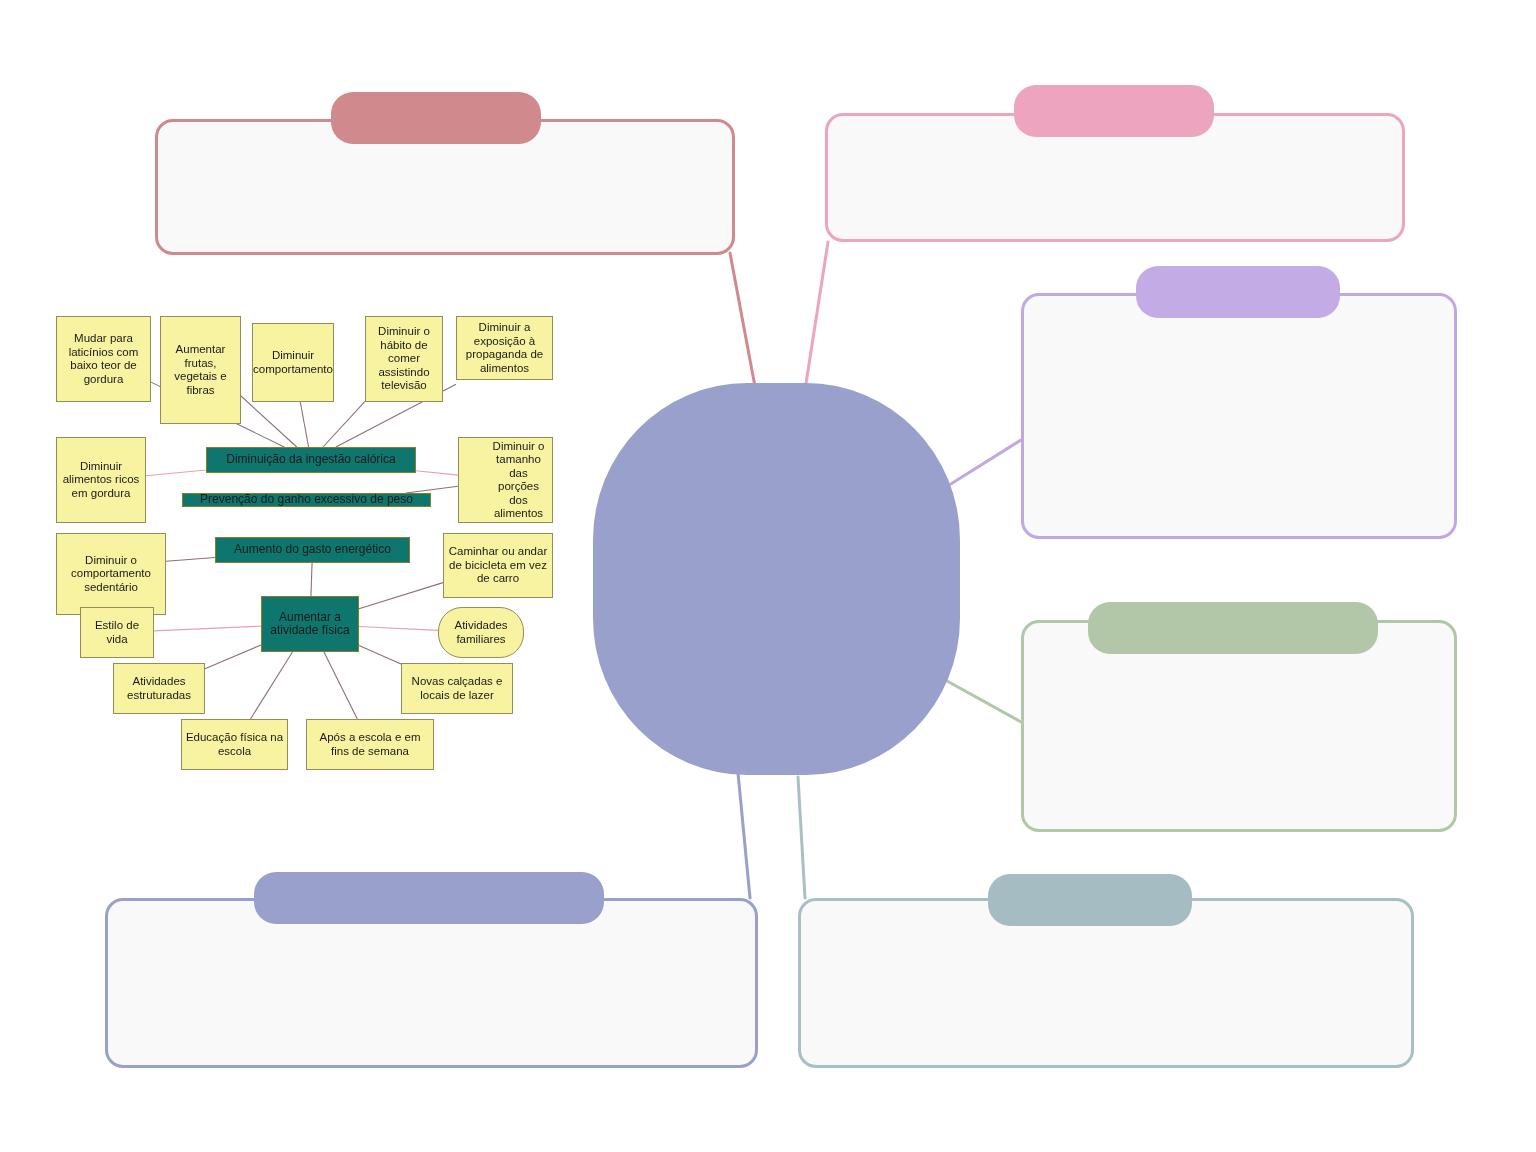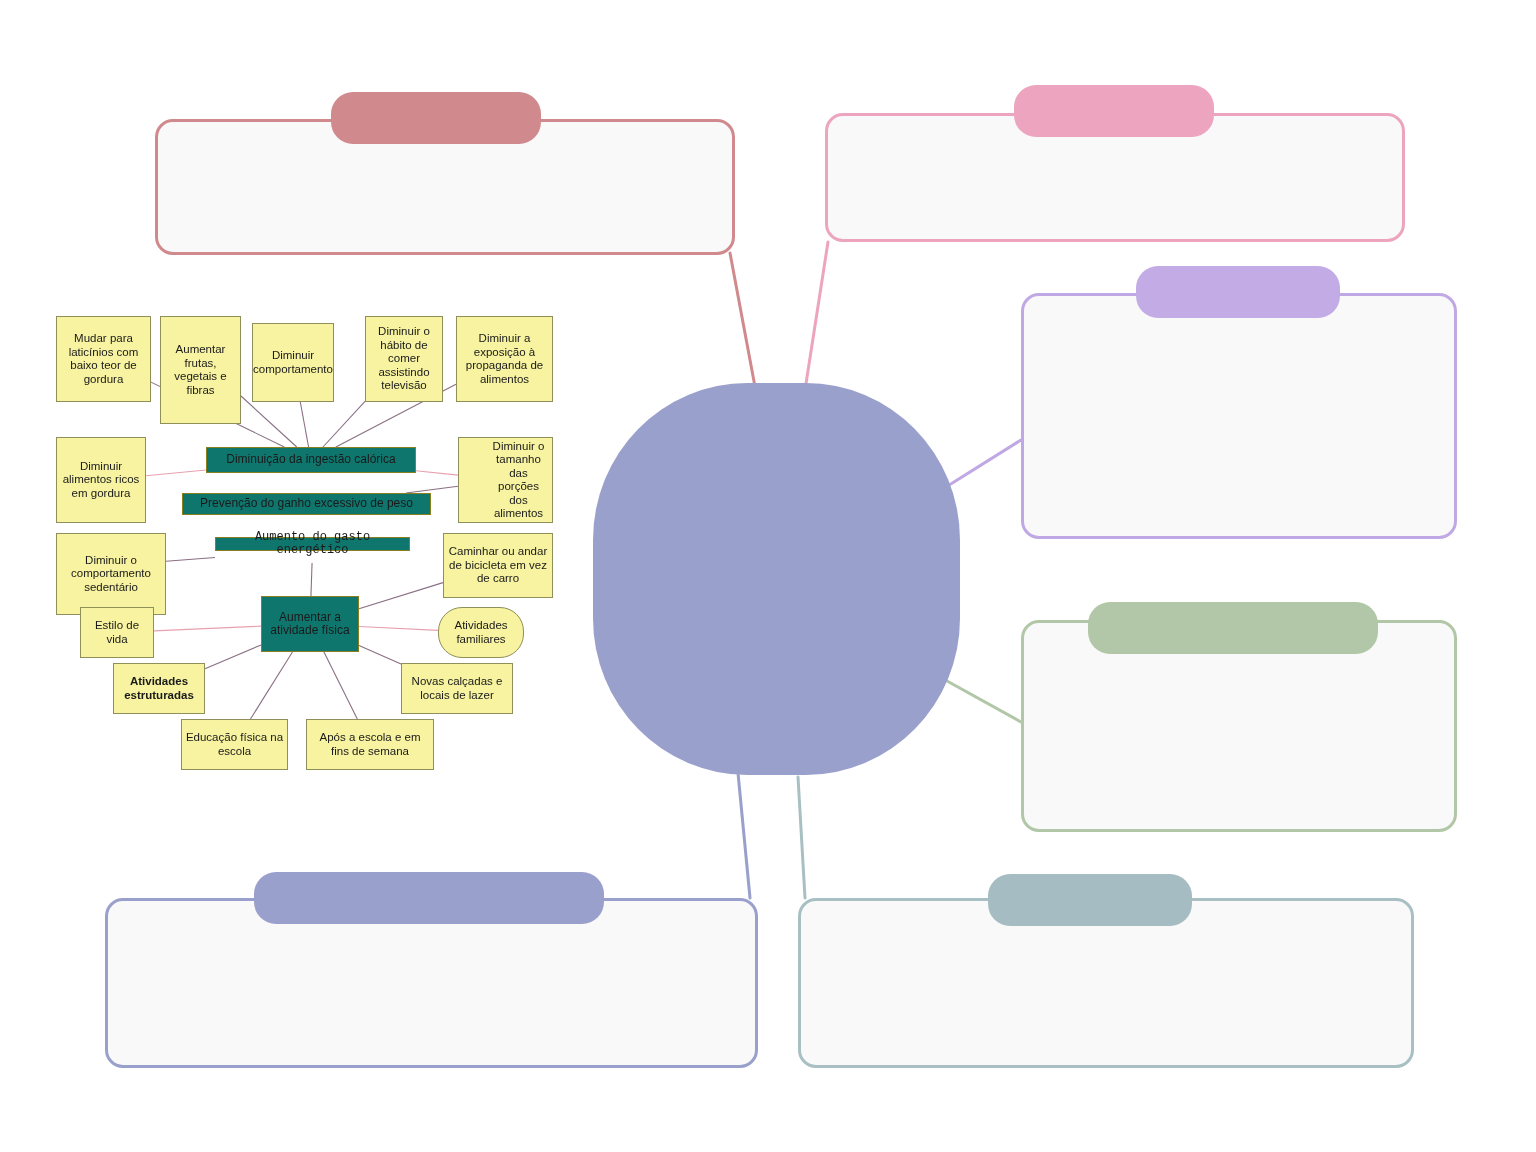--- a/index.html
+++ b/index.html
@@ -147,31 +147,31 @@
         <line x1="157" y1="363.85099337748346" x2="213" y2="339.93046357615896" stroke="#8a6f84" stroke-width="1.1"></line>
         <line x1="353" y1="358.92857142857144" x2="311" y2="340.5" stroke="#8a6f84" stroke-width="1.1"></line>
         <line x1="202.47717842323652" y1="414" x2="244.4564315352697" y2="347" stroke="#8a6f84" stroke-width="1.1"></line>
         <line x1="309.3029045643153" y1="414" x2="275.94190871369295" y2="347" stroke="#8a6f84" stroke-width="1.1"></line>
       </svg>
     <div id="concept-nodes">
         <div class="note" style="left: 8px; top: 11px; width: 95px; height: 86px;">Mudar para laticínios com baixo teor de gordura</div>
         <div class="note" style="left: 112px; top: 11px; width: 81px; height: 108px;">Aumentar frutas, vegetais e fibras</div>
         <div class="note" style="left: 204px; top: 18px; width: 82px; height: 79px;">Diminuir comportamento</div>
         <div class="note" style="left: 317px; top: 11px; width: 78px; height: 86px;">Diminuir o hábito de comer assistindo televisão</div>
-        <div class="note" style="left: 408px; top: 11px; width: 97px; height: 86px;">Diminuir a exposição à propaganda de alimentos</div>
+        <div class="note" style="left: 408px; top: 11px; width: 97px; height: 64px;">Diminuir a exposição à propaganda de alimentos</div>
         <div class="note" style="left: 8px; top: 132px; width: 90px; height: 86px;">Diminuir alimentos ricos em gordura</div>
         <div class="note" style="left: 410px; top: 132px; width: 95px; height: 86px; padding-left: 29px;">Diminuir o tamanho das porções dos alimentos</div>
         <div class="note" style="left: 8px; top: 228px; width: 110px; height: 82px;">Diminuir o comportamento sedentário</div>
         <div class="note" style="left: 395px; top: 228px; width: 110px; height: 65px;">Caminhar ou andar de bicicleta em vez de carro</div>
         <div class="note" style="left: 32px; top: 302px; width: 74px; height: 51px;">Estilo de vida</div>
         <div class="note" style="left: 390px; top: 302px; width: 86px; height: 51px; border-radius: 24px;">Atividades familiares</div>
-        <div class="note" style="left: 65px; top: 358px; width: 92px; height: 51px; font-weight: bold;">Atividades estruturadas</div>
+        <div class="note" style="left: 65px; top: 358px; width: 92px; height: 51px;">Atividades estruturadas</div>
         <div class="note" style="left: 353px; top: 358px; width: 112px; height: 51px;">Novas calçadas e locais de lazer</div>
         <div class="note" style="left: 133px; top: 414px; width: 107px; height: 51px;">Educação física na escola</div>
         <div class="note" style="left: 258px; top: 414px; width: 128px; height: 51px;">Após a escola e em fins de semana</div>
         <div class="note key" style="left: 158px; top: 142px; width: 210px; height: 26px;">Diminuição da ingestão calórica</div>
-        <div class="note key" style="left: 134px; top: 188px; width: 249px; height: 22px;">Prevenção do ganho excessivo de peso</div>
-        <div class="note key" style="left: 167px; top: 232px; width: 195px; height: 14px; font-family: Liberation Mono, monospace;">Aumento do gasto energético</div>
+        <div class="note key" style="left: 134px; top: 188px; width: 249px; height: 14px;">Prevenção do ganho excessivo de peso</div>
+        <div class="note key" style="left: 167px; top: 232px; width: 195px; height: 26px;">Aumento do gasto energético</div>
         <div class="note key" style="left: 213px; top: 291px; width: 98px; height: 56px;">Aumentar a atividade física</div>
       </div>
   </div>
 
 </div>
 
 </body></html>

